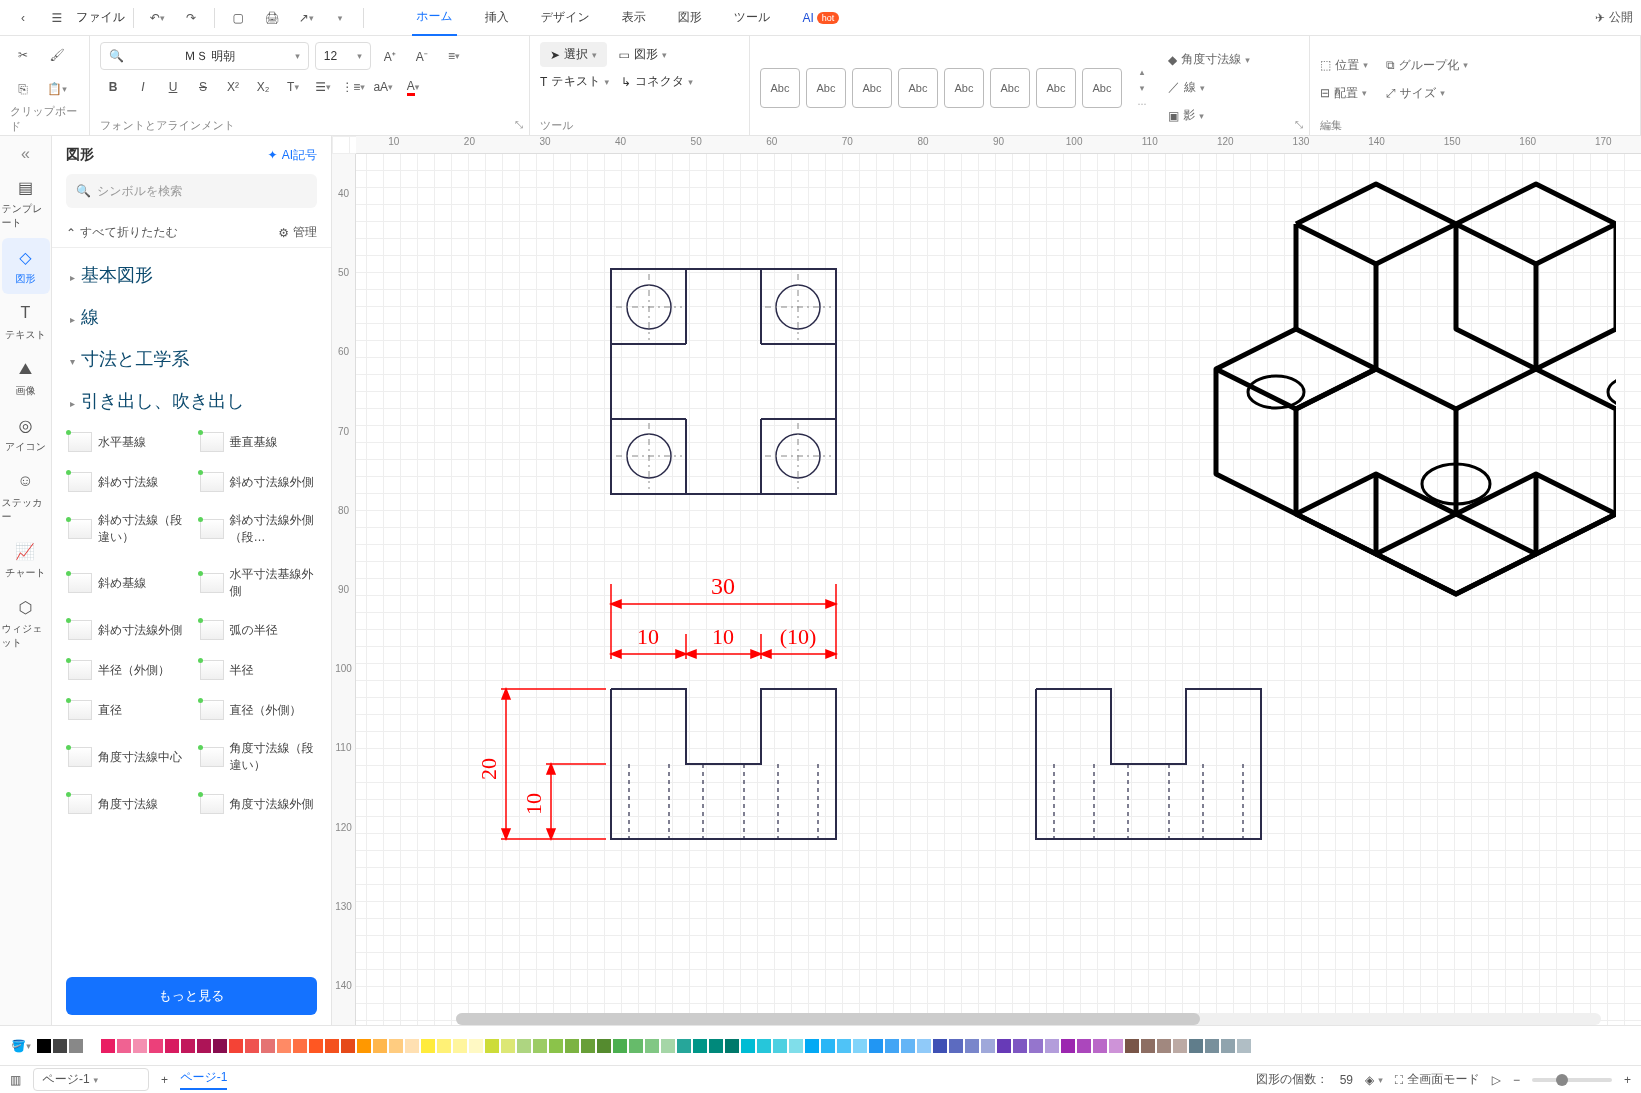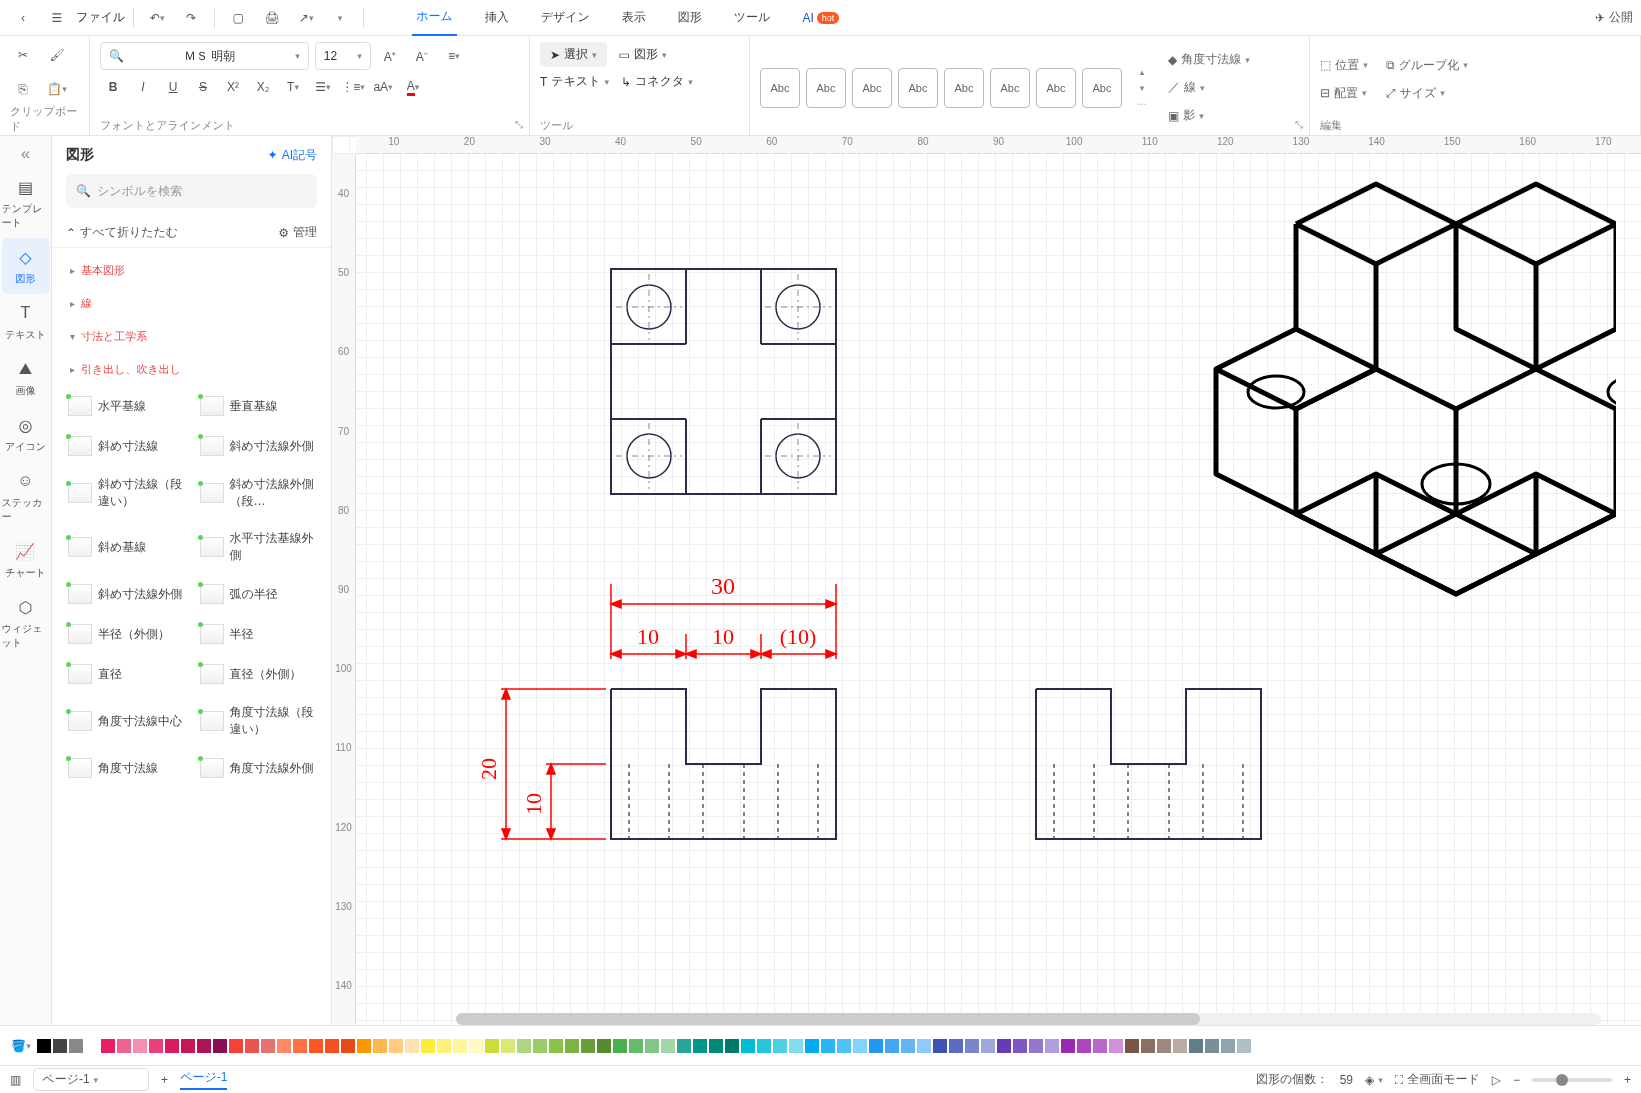--- a/index.html
+++ b/index.html
@@ -32,21 +32,21 @@
 .rail-item { width: 48px; padding: 8px 0; display: flex; flex-direction: column; align-items: center; gap: 4px; cursor: pointer; font-size: 10px; color: #555; border-radius: 6px; }
 .rail-item.active { color: #1472ff; background: #e8f0fe; }
 .rail-icon { width: 22px; height: 22px; display: flex; align-items: center; justify-content: center; font-size: 16px; }
 .left-panel { width: 280px; border-right: 1px solid #e5e5e5; display: flex; flex-direction: column; background: #fff; }
 .panel-header { display: flex; justify-content: space-between; align-items: center; padding: 10px 14px; font-size: 14px; font-weight: 600; }
 .ai-link { color: #1472ff; font-size: 12px; font-weight: normal; display: flex; align-items: center; gap: 4px; cursor: pointer; }
 .search-box { margin: 0 14px 10px; height: 34px; background: #f5f5f5; border-radius: 6px; display: flex; align-items: center; padding: 0 10px; color: #999; gap: 6px; }
 .panel-toolbar { display: flex; justify-content: space-between; padding: 6px 14px; font-size: 12px; color: #555; border-bottom: 1px solid #eee; }
 .panel-tool { cursor: pointer; display: flex; align-items: center; gap: 4px; }
 .panel-body { flex: 1; overflow-y: auto; padding: 6px 0; }
-.tree-row { padding: 9px 18px; cursor: pointer; font-size: 11px; color: #ef4444; }
+.tree-row { padding: 9px 18px; cursor: pointer; font-size: 18px; color: #0c4a6e; }
 .tree-row::before { content: "▸"; margin-right: 6px; font-size: 10px; color: #888; }
 .tree-row.open::before { content: "▾"; }
 .shape-grid { display: grid; grid-template-columns: 1fr 1fr; padding: 4px 14px; gap: 8px 12px; }
 .shape-item { display: flex; align-items: center; gap: 6px; cursor: pointer; font-size: 12px; color: #444; padding: 6px 2px; }
 .shape-thumb { width: 24px; height: 20px; background: linear-gradient(#fff, #f0f0f0); border: 1px solid #ddd; flex-shrink: 0; position: relative; }
 .shape-thumb::before { content: ""; position: absolute; top: -3px; left: -3px; width: 5px; height: 5px; background: #5bd45b; border-radius: 50%; }
 .more-btn { margin: 10px 14px; height: 38px; background: #1472ff; color: white; border-radius: 6px; display: flex; align-items: center; justify-content: center; cursor: pointer; font-size: 13px; }
 .canvas-area { flex: 1; position: relative; background: #fff; background-image: repeating-linear-gradient(#eee 0 1px, transparent 1px 17px), repeating-linear-gradient(90deg, #eee 0 1px, transparent 1px 17px); overflow: hidden; }
 .ruler-h { position: absolute; top: 0; left: 24px; right: 0; height: 18px; background: #f8f8f8; border-bottom: 1px solid #ddd; display: flex; font-size: 10px; color: #888; }
 .ruler-h span { width: 85px; text-align: center; }
@@ -320,20 +320,21 @@
           <div class="shape-item">
             <div class="shape-thumb"></div>
             <span>角度寸法線</span>
           </div>
           <div class="shape-item">
             <div class="shape-thumb"></div>
             <span>角度寸法線外側</span>
           </div>
         </div>
     </div>
+    <div class="more-btn">もっと見る</div>
   </div>
 
   <div class="canvas-area">
     <div class="ruler-h" id="ruler-h">
         <span>10</span>
         <span>20</span>
         <span>30</span>
         <span>40</span>
         <span>50</span>
         <span>60</span>

